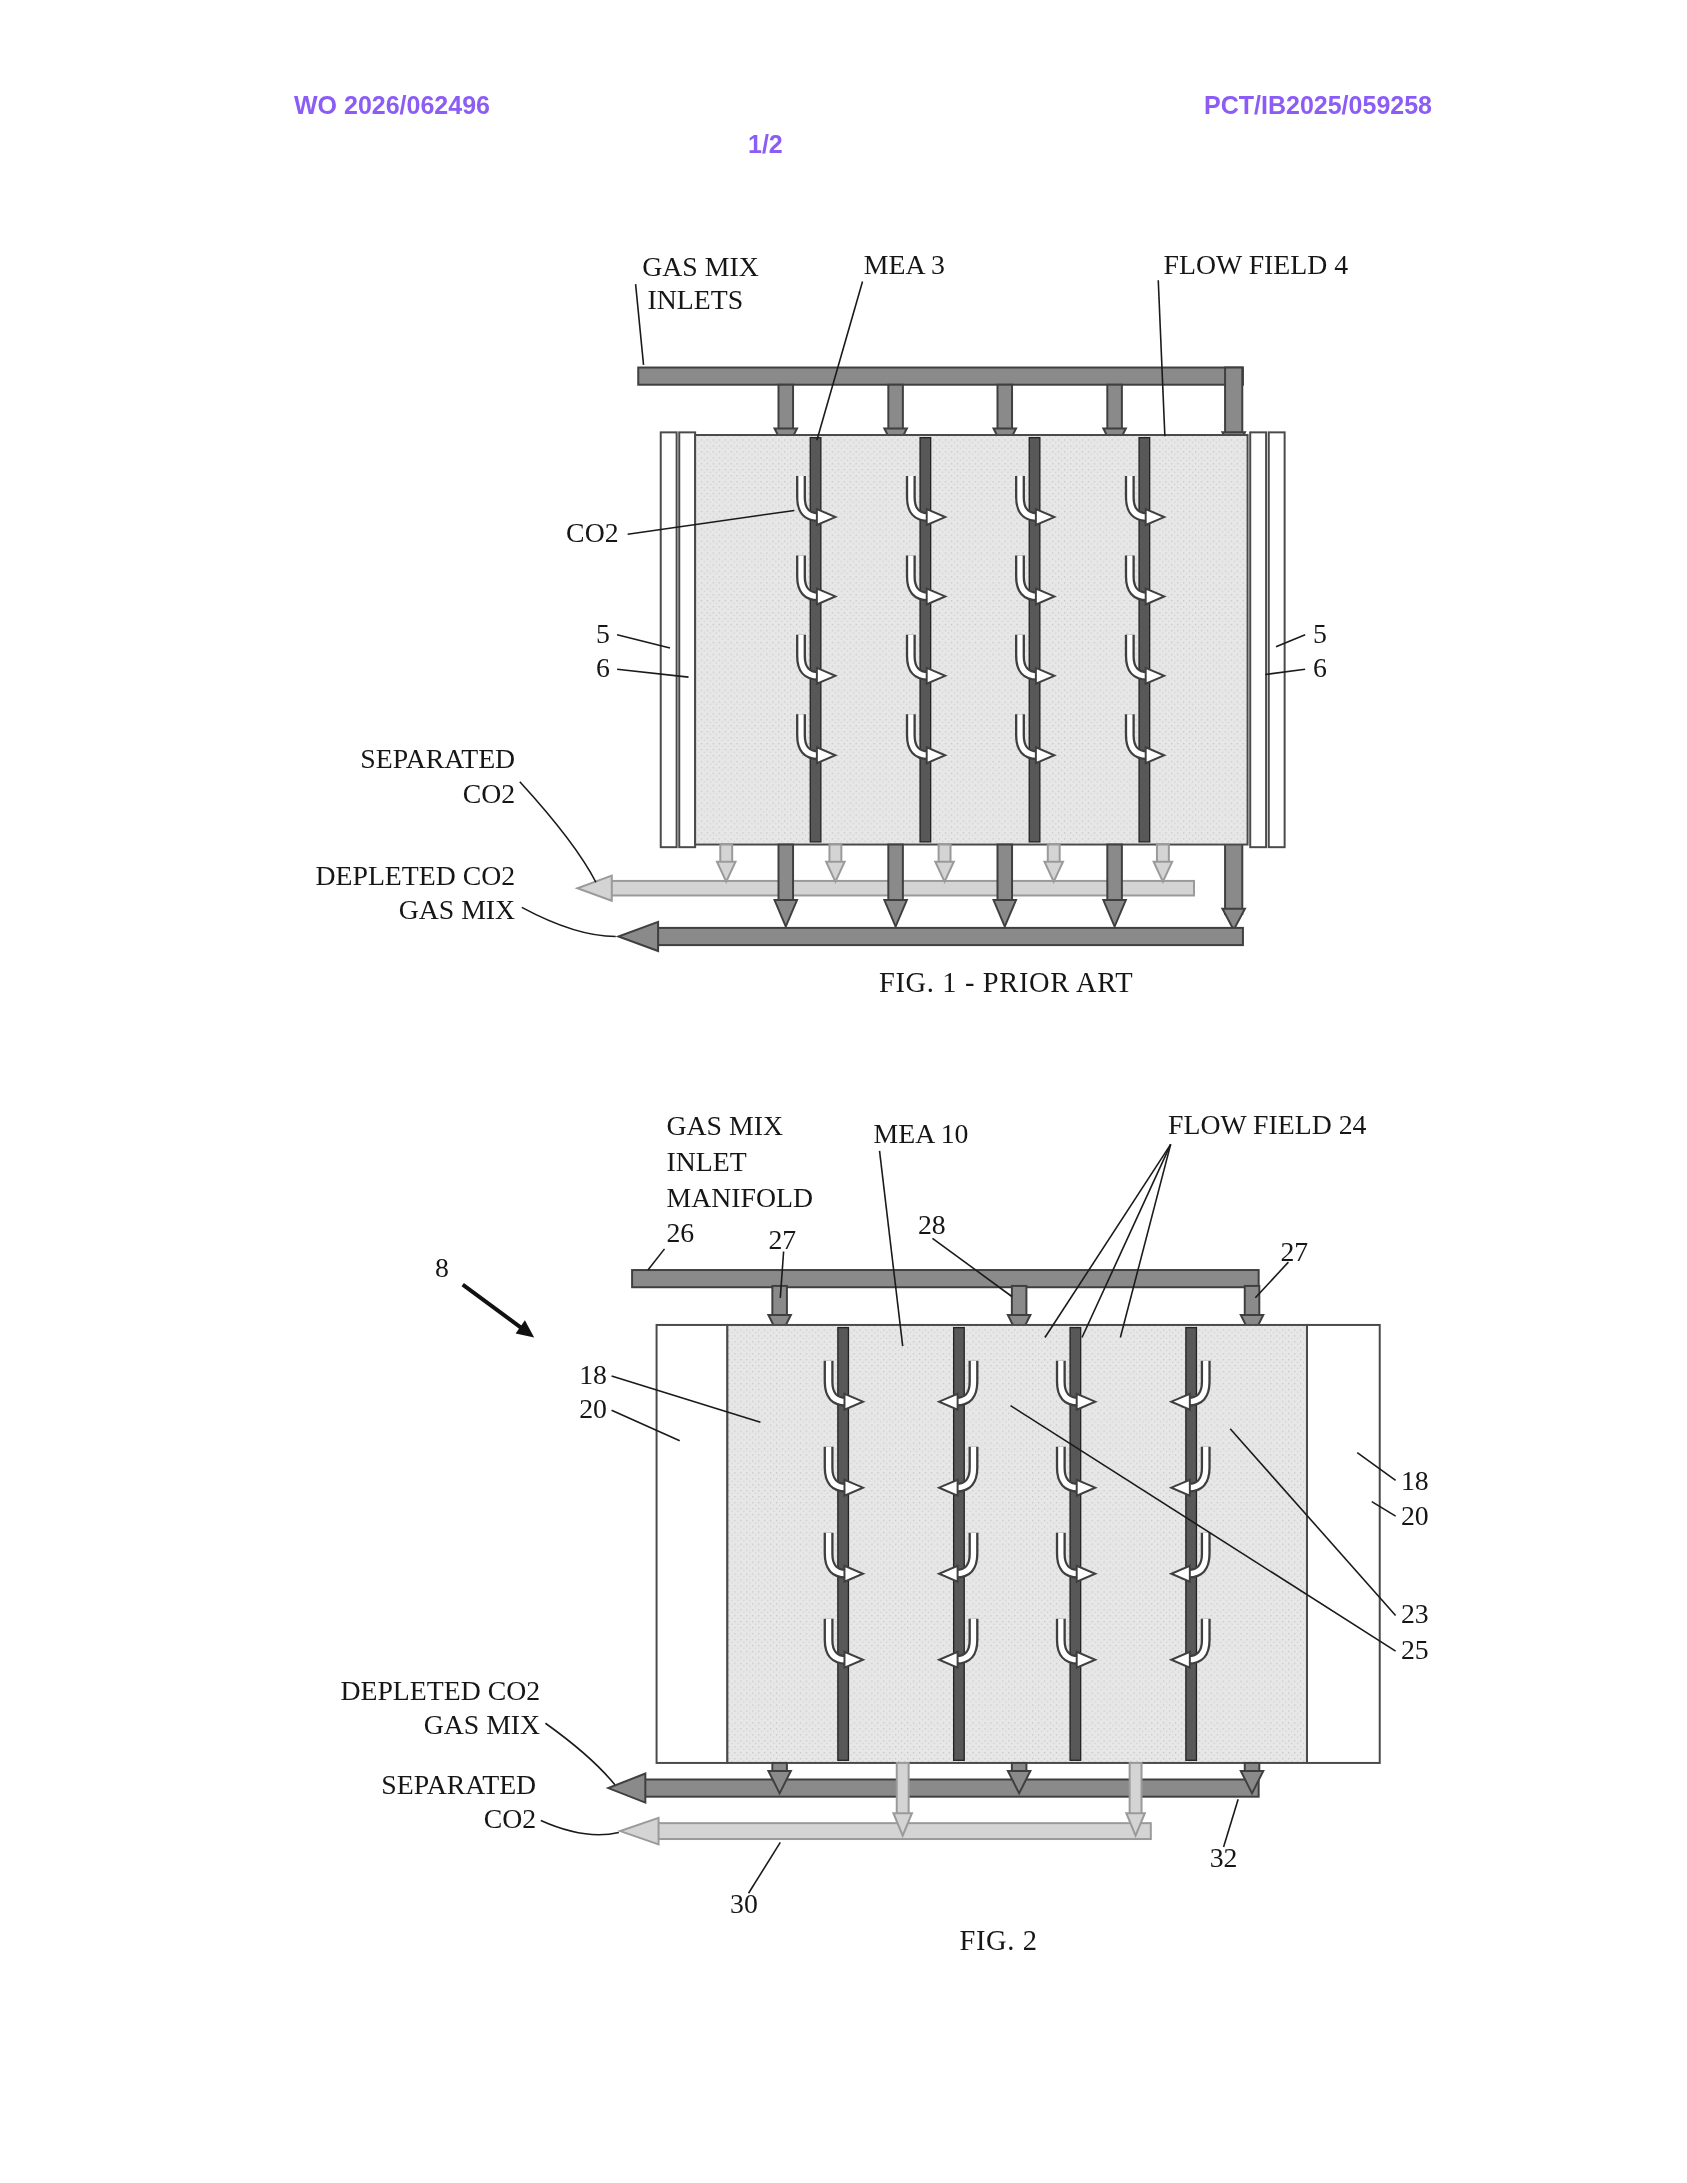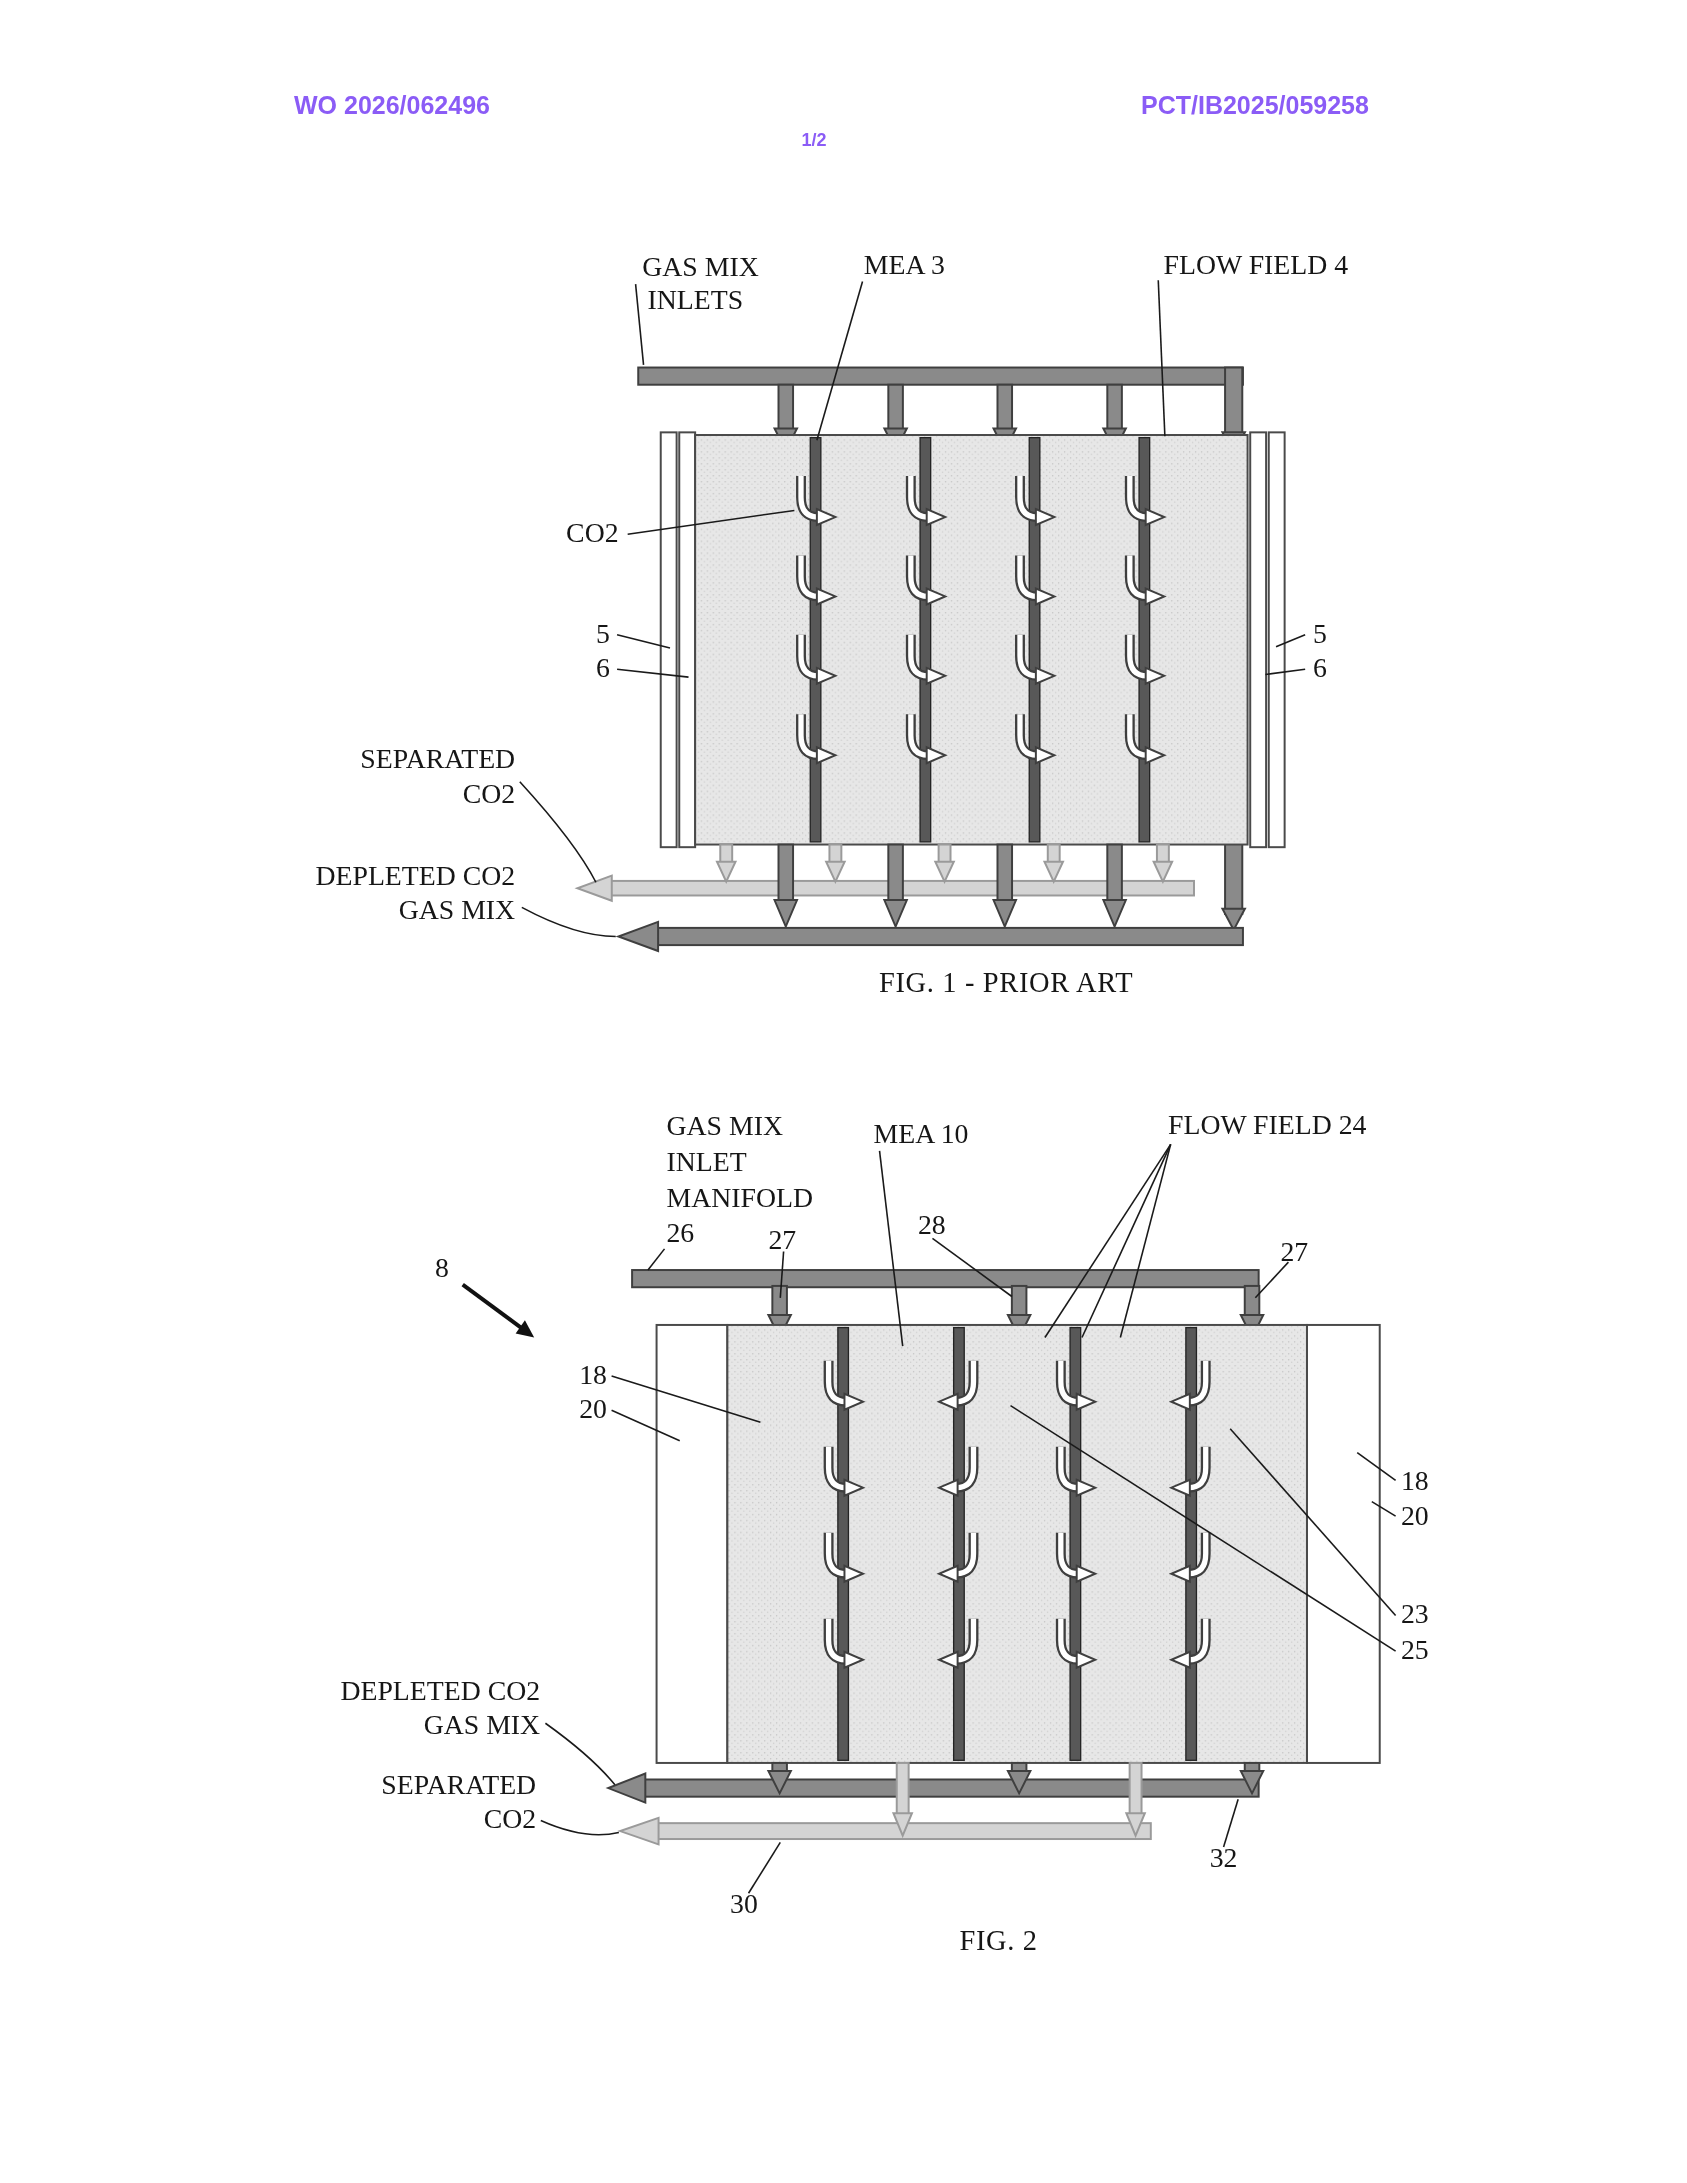--- a/index.html
+++ b/index.html
@@ -5,22 +5,22 @@
   html,body { margin:0; padding:0; }
   body {
     width:1687px; height:2183px; position:relative; background:#ffffff;
     font-family:"Liberation Serif", serif; color:#161616;
   }
   .hdr {
     position:absolute; font-family:"Liberation Sans", sans-serif;
     font-weight:700; font-size:25px; color:#8b5cf6; white-space:nowrap;
   }
   #hdr-left  { left:294px;  top:91px; }
-  #hdr-page  { left:748px; top:130px; width:132px; text-align:center; font-size:18px; }
-  #hdr-right { left:1141px; top:91px; width:291px; text-align:left; }
+  #hdr-page  { left:748px; top:130px; width:132px; font-size:25px; }
+  #hdr-right { left:1141px; top:91px; width:291px; text-align:right; }
   svg.fig { position:absolute; overflow:visible; }
   #fig1 { left:265px; top:218px; }
   #fig2 { left:251px; top:1078px; }
   svg text {
     font-family:"Liberation Serif", serif; font-size:42px; fill:#161616;
   }
   svg text.cap { font-size:43px; letter-spacing:1px; }
   .leader { stroke:#1a1a1a; stroke-width:2.4; fill:none; }
 </style>
 </head>

